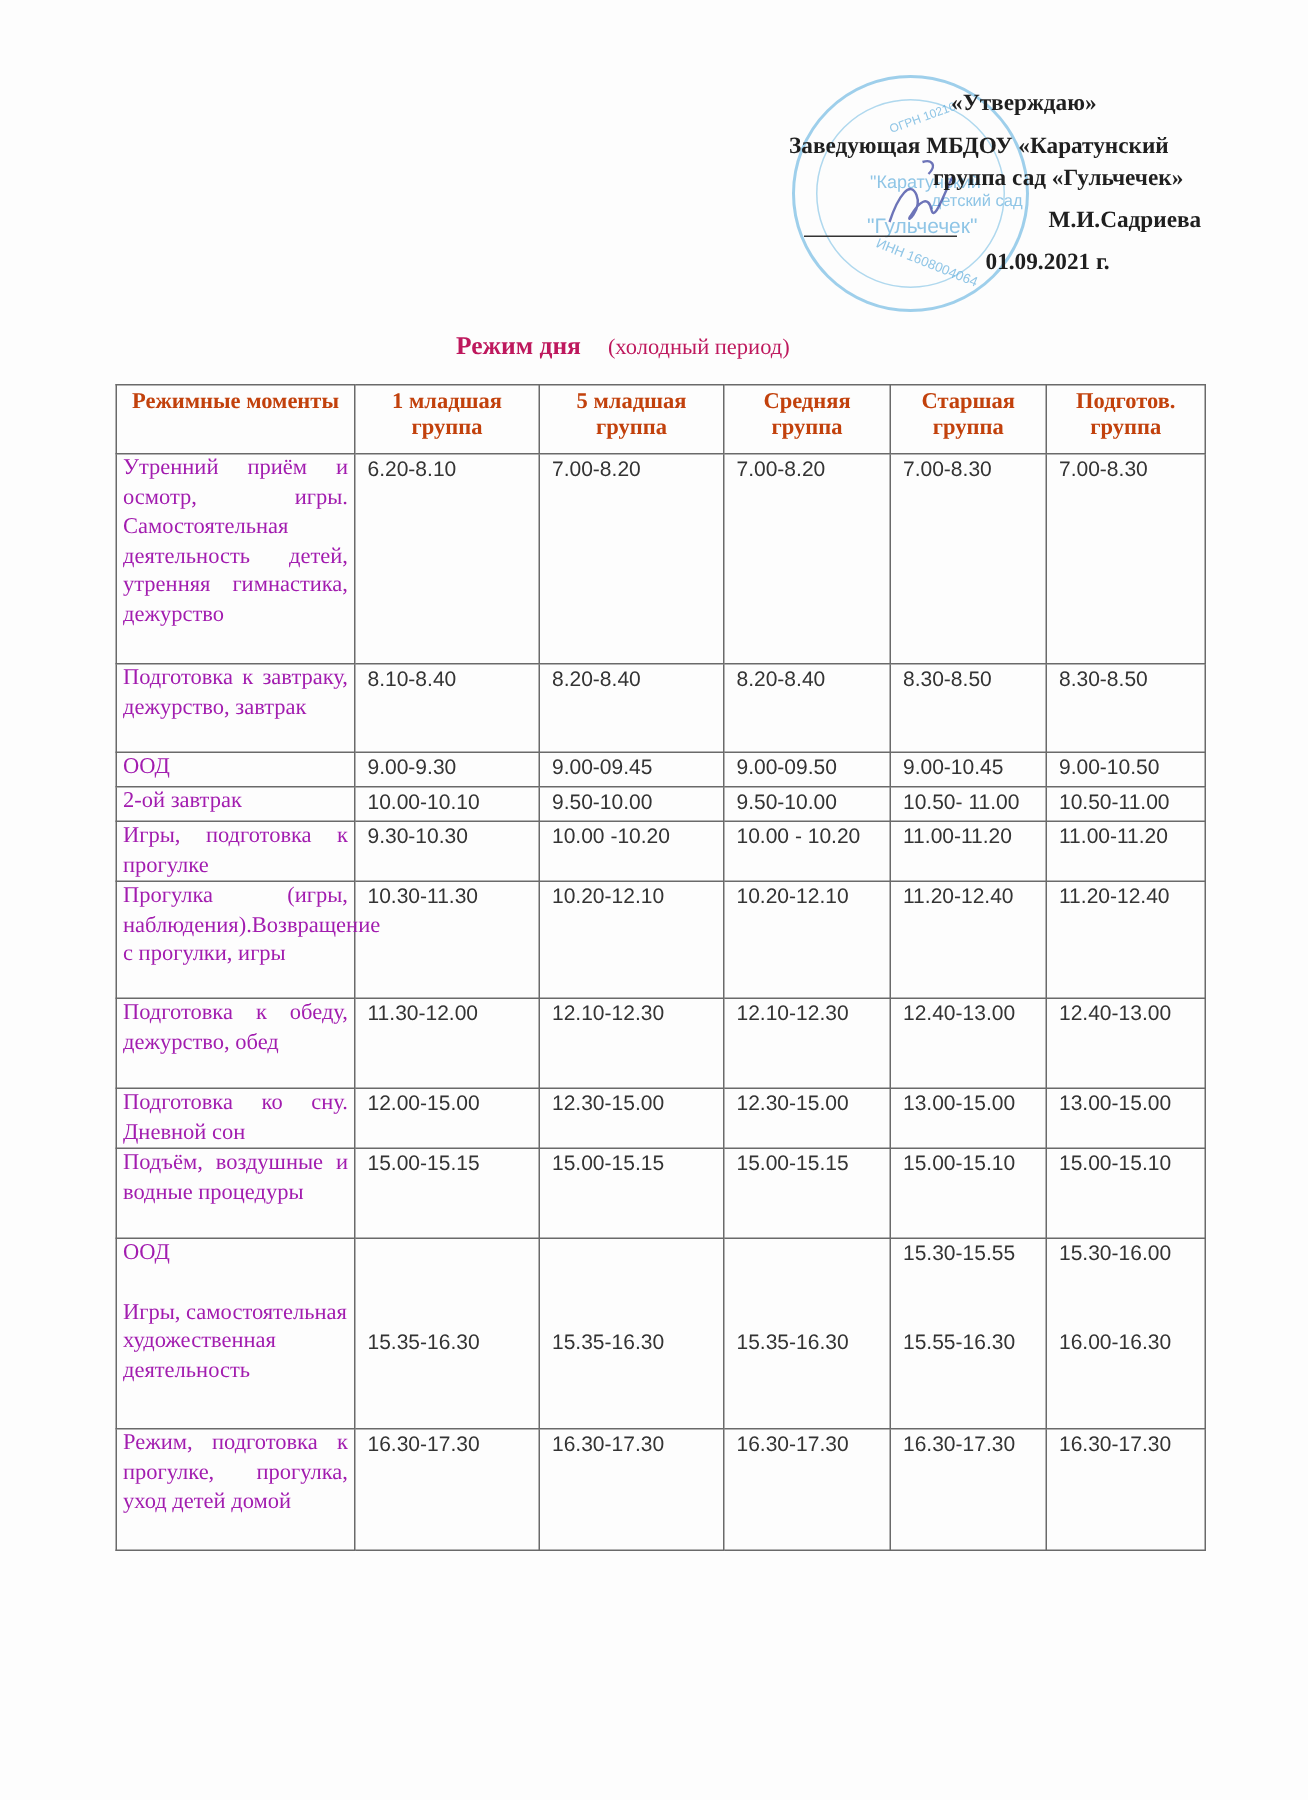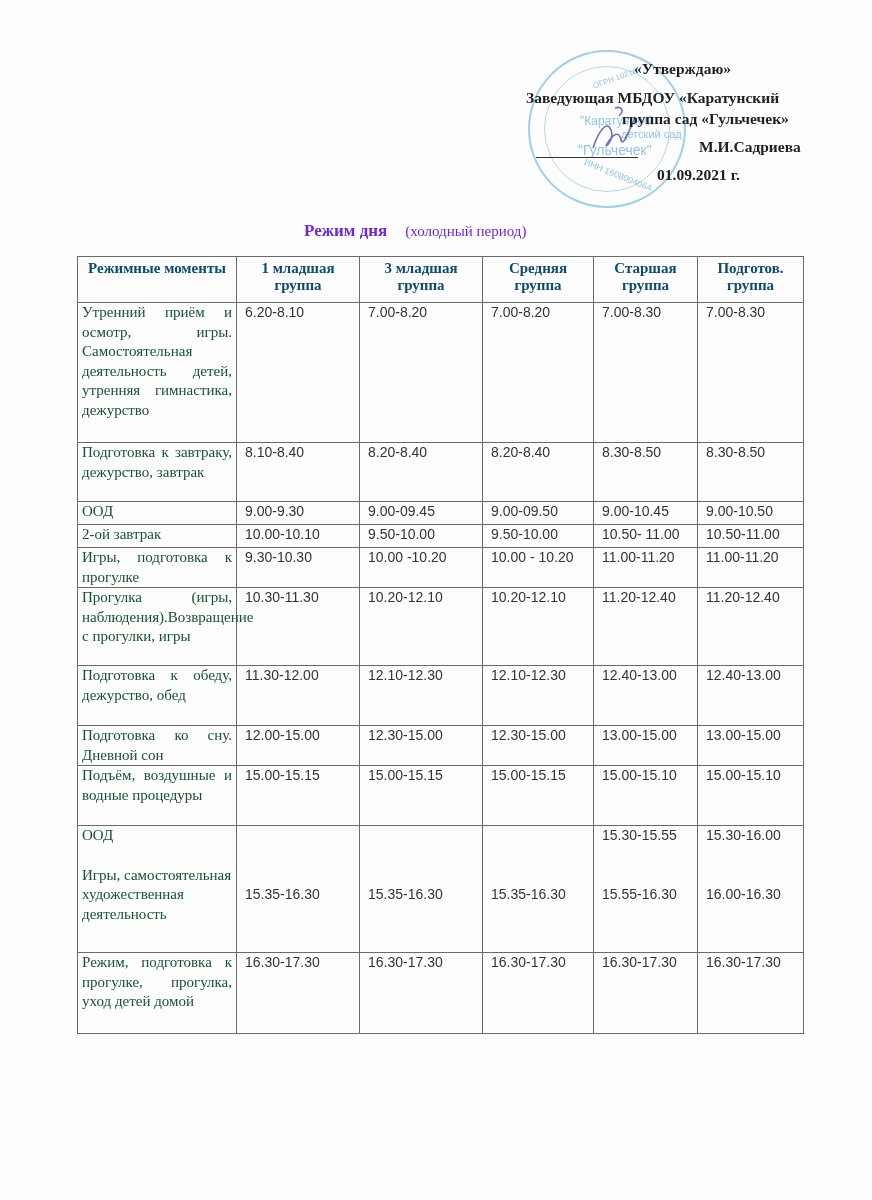--- a/index.html
+++ b/index.html
@@ -17,27 +17,27 @@
   .stamp { position: absolute; left: 528px; top: 50px; width: 158px; height: 158px; border-radius: 50%; border: 2px solid rgba(80,170,220,0.55); box-sizing: border-box; }
   .stamp .inner { position: absolute; left: 14px; top: 14px; right: 14px; bottom: 14px; border-radius: 50%; border: 1.5px solid rgba(80,170,220,0.45); }
   .stamp .txt { position: absolute; color: rgba(70,160,215,0.6); font-family: "Liberation Sans", sans-serif; font-size: 11px; white-space: nowrap; }
   .stamp .t1 { left: 50px; top: 62px; font-size: 12px; }
   .stamp .t2 { left: 58px; top: 76px; font-size: 11px; margin-left: 33px; }
   .stamp .t3 { left: 48px; top: 90px; font-size: 14px; }
   .stamp .t4 { left: 52px; top: 118px; font-size: 9px; transform: rotate(22deg); }
   .stamp .t5 { left: 62px; top: 22px; font-size: 8px; transform: rotate(-20deg); }
   .signature { position: absolute; left: 585px; top: 100px; width: 60px; height: 60px; }
 
-  .title { position: absolute; top: 221px; left: 304px; font-weight: bold; font-size: 17px; color: #6d28d9; white-space: nowrap; }
+  .title { position: absolute; top: 221px; left: 304px; font-weight: bold; font-size: 17px; color: #be185d; white-space: nowrap; }
   .title .sub { font-weight: normal; font-size: 15px; margin-left: 18px; }
 
   table.schedule { position: absolute; top: 256px; left: 77px; border-collapse: collapse; table-layout: fixed; width: 726px; }
   table.schedule th, table.schedule td { border: 1px solid #6a6a6a; padding: 0 3px; vertical-align: top; font-size: 15px; line-height: 19.5px; }
-  table.schedule th { font-weight: bold; text-align: center; line-height: 17px; padding-top: 3px; padding-bottom: 2px; color: #0c4a6e; }
-  table.schedule td.moment { font-family: "Liberation Serif", serif; text-align: justify; color: #14532d; padding-left: 4px; padding-right: 4px; }
+  table.schedule th { font-weight: bold; text-align: center; line-height: 17px; padding-top: 3px; padding-bottom: 2px; color: #c2410c; }
+  table.schedule td.moment { font-family: "Liberation Serif", serif; text-align: justify; color: #a21caf; padding-left: 4px; padding-right: 4px; }
   table.schedule td.time { font-family: "Liberation Sans", sans-serif; font-size: 14px; padding-left: 8px; color: #333; }
   td.time .sp { display: block; }
   td.time .gap { display: block; height: 39px; }
 </style>
 </head>
 <body>
 
 <div class="page">
 
   <div class="stamp">
@@ -72,21 +72,21 @@
         <col style="width:123px">
         <col style="width:123px">
         <col style="width:111px">
         <col style="width:104px">
         <col style="width:106px">
     </colgroup>
     <thead>
       <tr style="height:46px">
         <th>Режимные моменты</th>
         <th>1 младшая группа</th>
-        <th>3 младшая группа</th>
+        <th>5 младшая группа</th>
         <th>Средняя группа</th>
         <th>Старшая группа</th>
         <th>Подготов. группа</th>
       </tr>
     </thead>
     <tbody id="tbody">
         <tr style="height: 140px;">
           <td class="moment">Утренний приём и осмотр, игры. Самостоятельная деятельность детей, утренняя гимнастика, дежурство</td>
           <td class="time">6.20-8.10</td>
           <td class="time">7.00-8.20</td>

